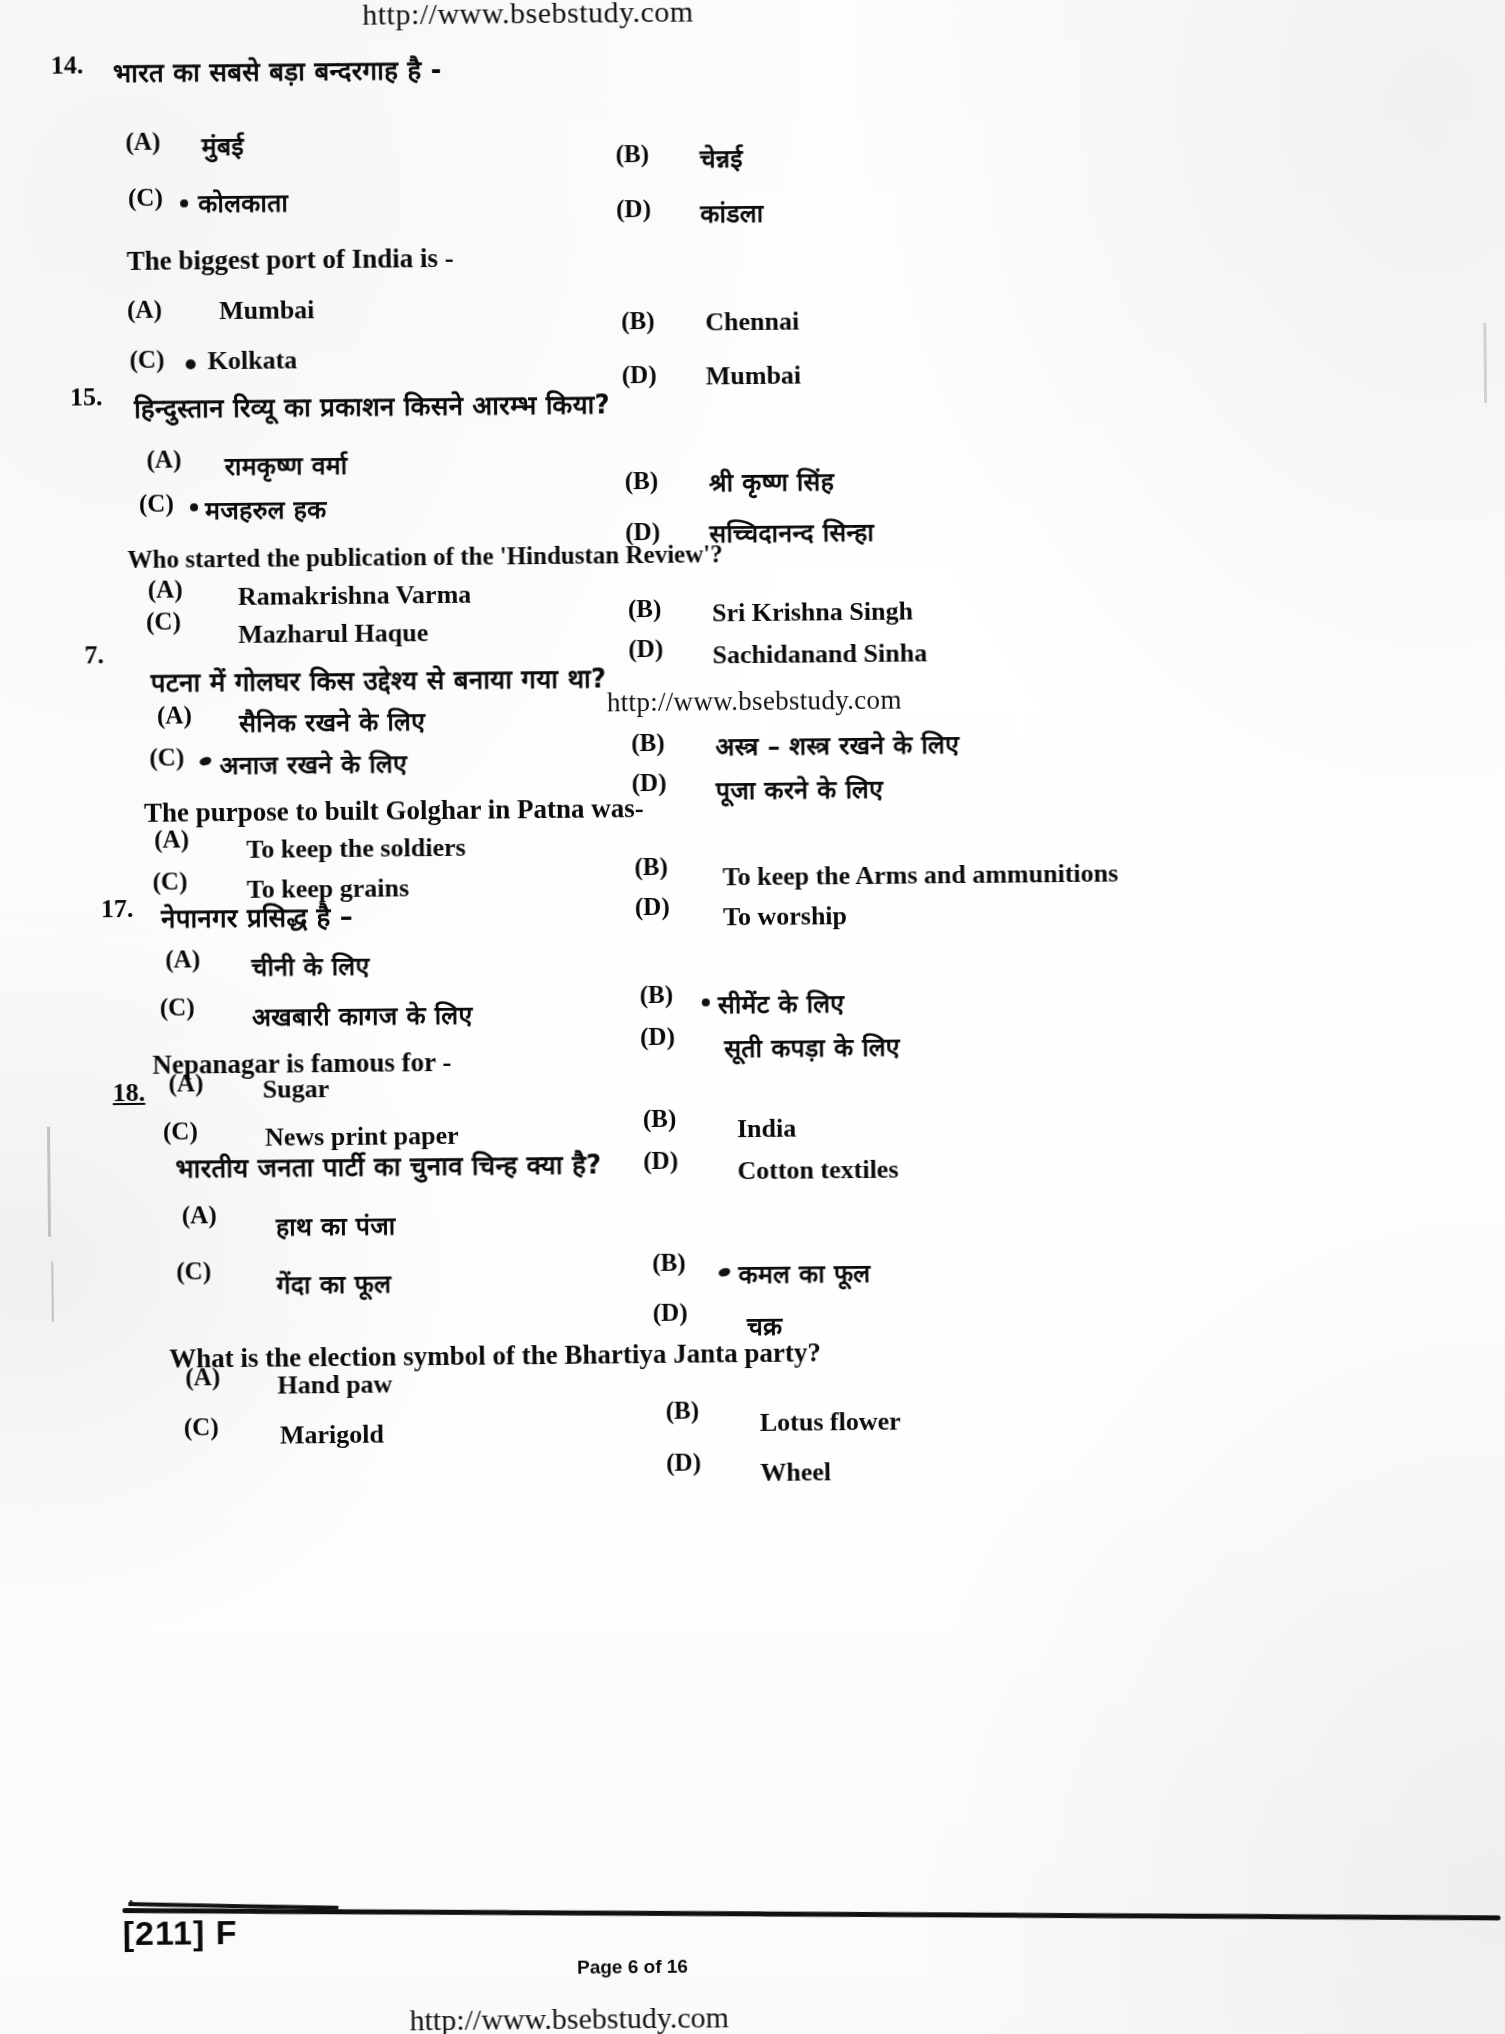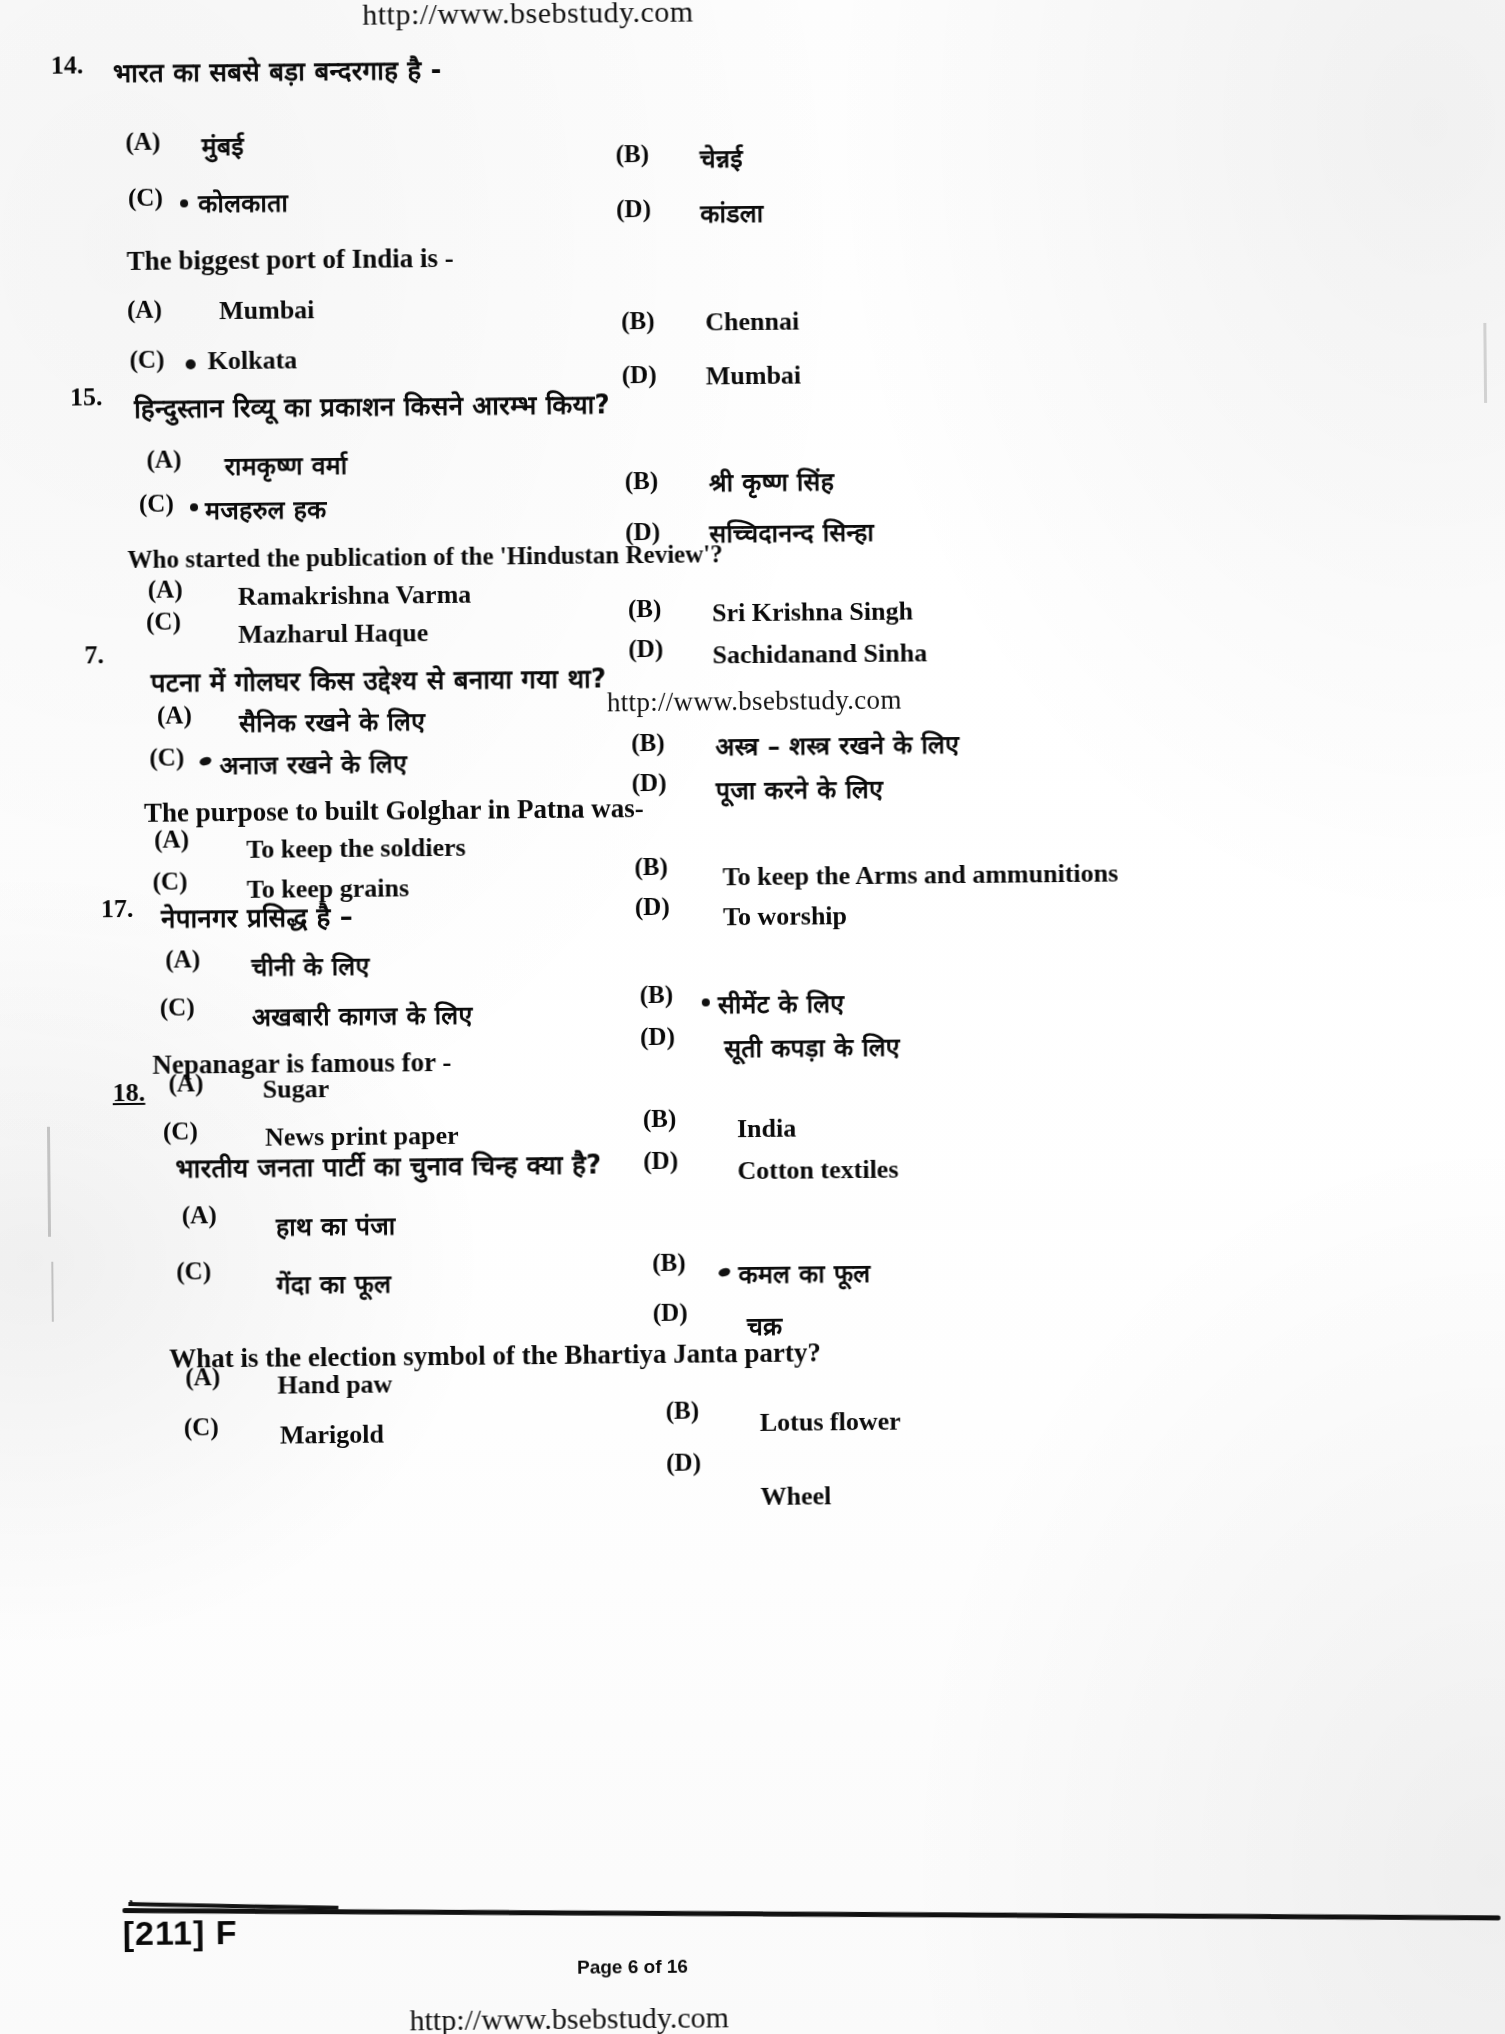--- a/index.html
+++ b/index.html
@@ -335,21 +335,21 @@
   <div class="optlabel" style="left:180px; top:1358px;">(A)</div>
   <div class="line english" style="left:272px; top:1366px;">Hand paw</div>
 
   <div class="optlabel" style="left:660px; top:1396px;">(B)</div>
   <div class="line english" style="left:754px; top:1408px;">Lotus flower</div>
 
   <div class="optlabel" style="left:178px; top:1408px;">(C)</div>
   <div class="line english" style="left:274px; top:1416px;text-align:center;">Marigold</div>
 
   <div class="optlabel" style="left:660px; top:1448px;">(D)</div>
-  <div class="line english" style="left:754px; top:1458px;margin-top:24px;">Wheel</div>
+  <div class="line english" style="left:754px; top:1458px;">Wheel</div>
 
   <div id="comma-artifact">,</div>
   <div id="footer-rule2"></div>
   <div id="footer-rule"></div>
   <div id="paper-code">[211] F</div>
   <div id="page-footer-label">Page 6 of 16</div>
 
   <div class="artifact" id="edge-smudge-1"></div>
   <div class="artifact" id="edge-smudge-2"></div>
   <div class="artifact" id="edge-smudge-3"></div>

